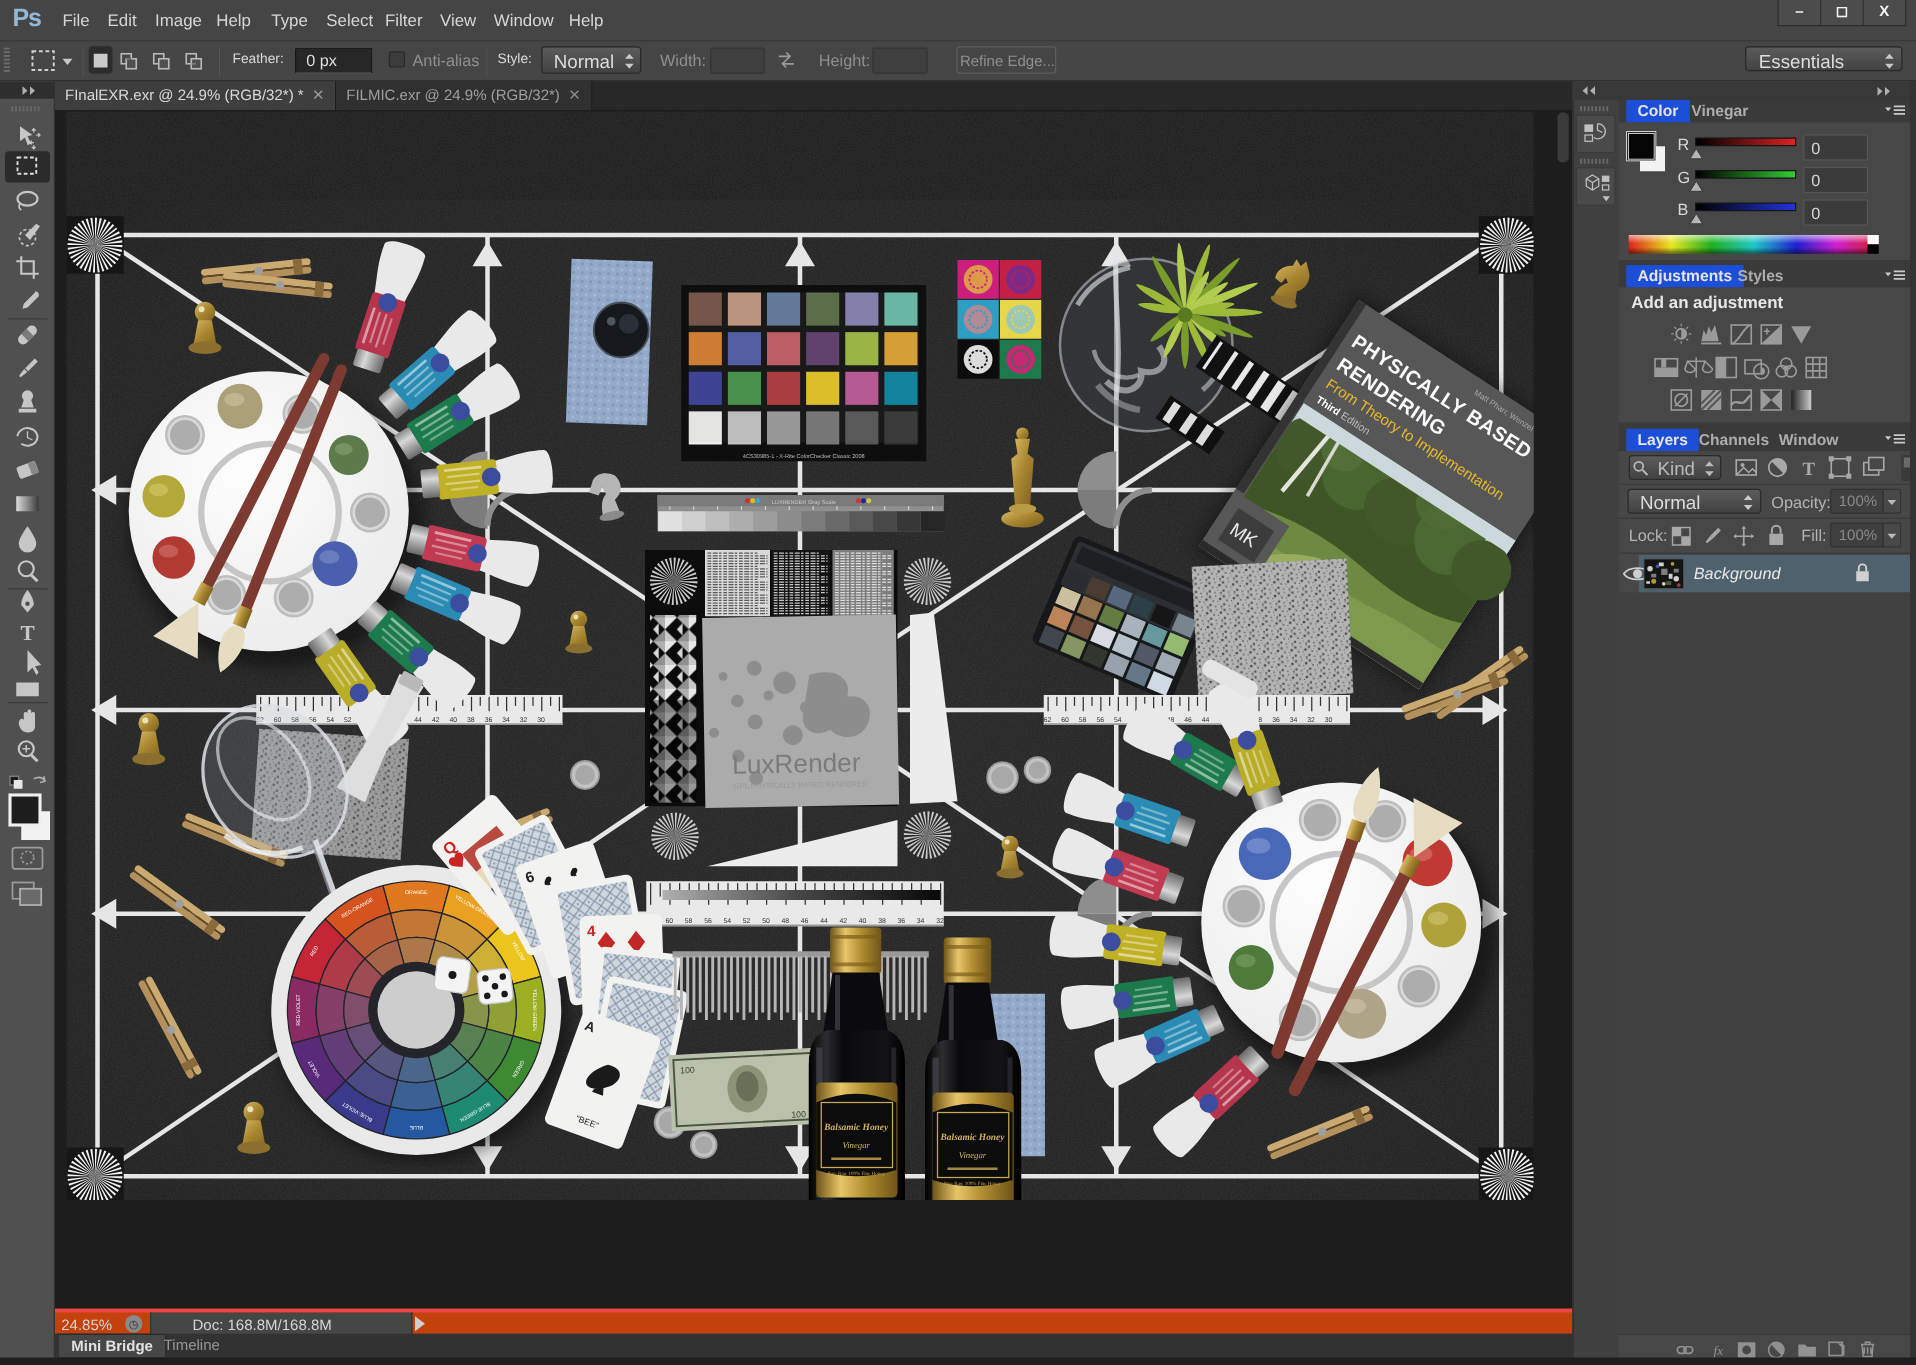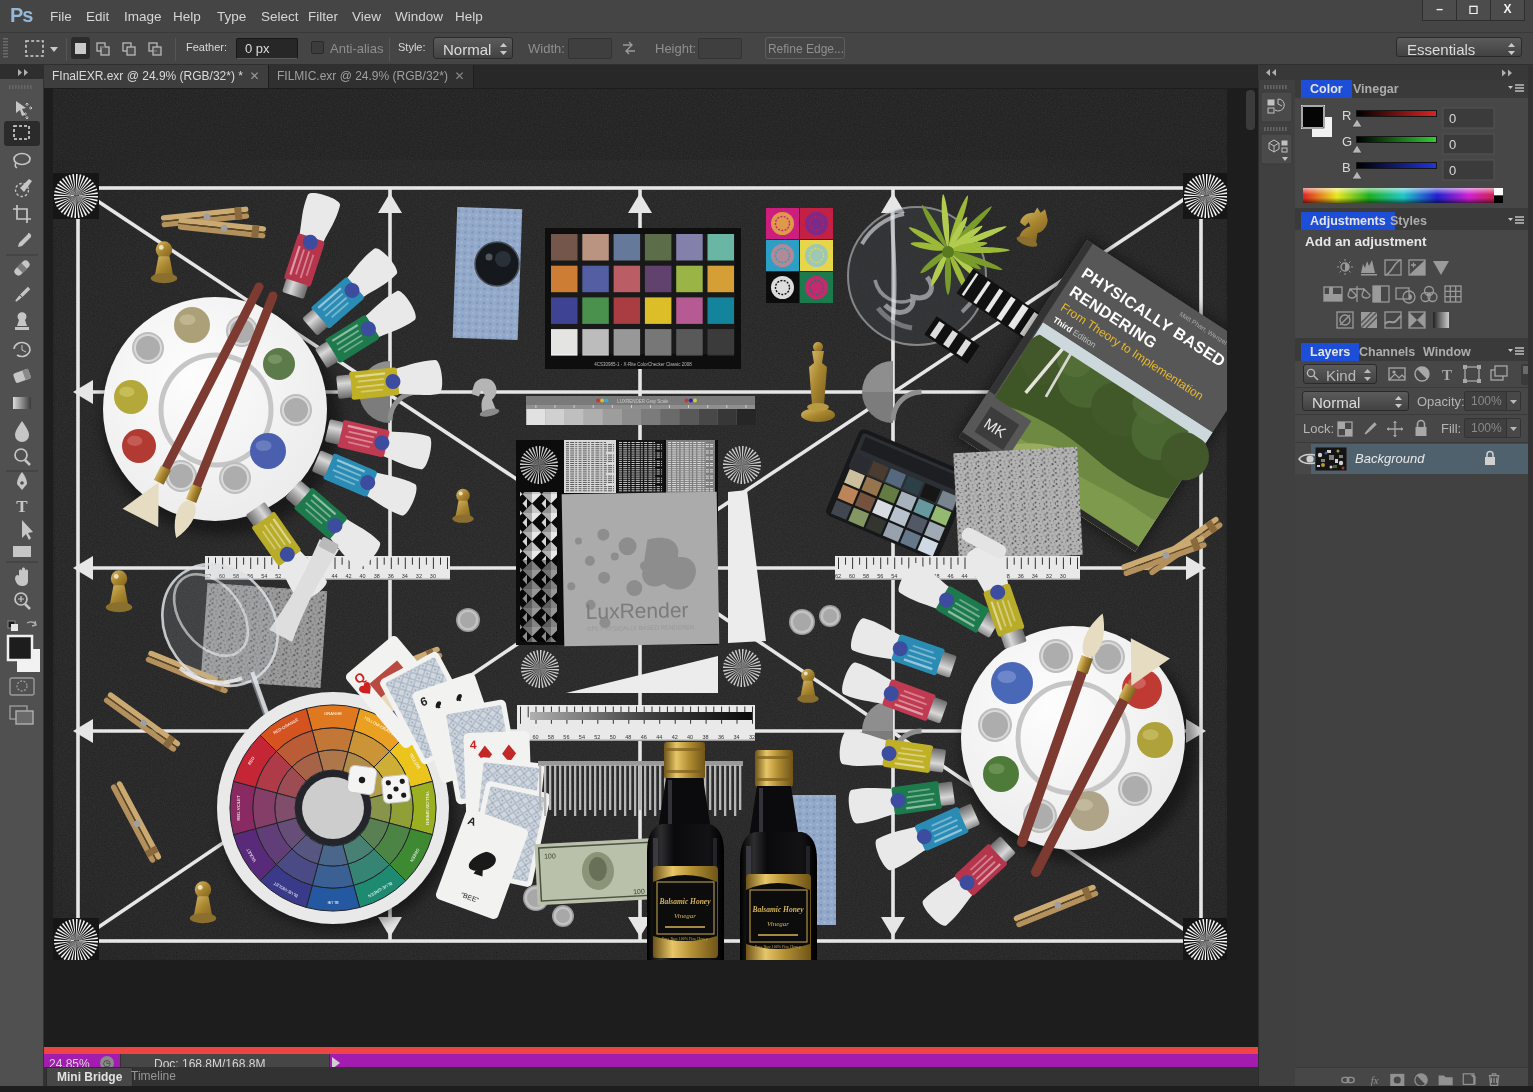--- a/index.html
+++ b/index.html
@@ -14,21 +14,21 @@
 #winbtns div:last-child{border-right:0}
 #optbar{left:0;top:34px;width:1533px;height:31px;background:#454545;border-bottom:1px solid #2f2f2f}
 .obox{position:absolute;background:#272727;border:1px solid #171717;border-bottom-color:#5a5a5a;border-radius:2px}
 .dbox{position:absolute;background:#3f3f3f;border:1px solid #333;border-radius:2px}
 .combo{position:absolute;background:linear-gradient(#5b5b5b,#424242);border:1px solid #2a2a2a;border-radius:3px;color:#dcdcdc;font-size:15px}
 .vsep{position:absolute;top:38px;width:1px;height:23px;background:#393939;border-right:1px solid #555}
 #toolbar{left:0;top:65px;width:44px;height:1022px;background:#505050;border-right:1px solid #333}
 #tabbar{left:44px;top:65px;width:1214px;height:23px;background:#282828}
 .dtab{position:absolute;top:0;height:23px;font-size:12px;color:#c7c7c7;padding:4px 8px 0 8px;border-right:1px solid #1d1d1d;white-space:nowrap}
 #paste{left:44px;top:88px;width:1214px;height:959px;background:#1d1d1d}
-#statusbar{left:44px;top:1047px;width:1214px;height:20px;background:#a21caf;border-top:7px solid #ef4444;color:#d6d6d6;font-size:12px}
+#statusbar{left:44px;top:1047px;width:1214px;height:20px;background:#c2410c;border-top:3px solid #ef4444;color:#d6d6d6;font-size:12px}
 #btabs{left:44px;top:1067px;width:1214px;height:19px;background:#323232}
 #bstrip{left:44px;top:1086px;width:1214px;height:6px;background:#282828}
 #pstrip{left:1258px;top:65px;width:37px;height:1027px;background:#404040;border-left:1px solid #2d2d2d}
 #panels{left:1295px;top:65px;width:238px;height:1027px;background:#454545}
 .phead{position:absolute;left:0;width:238px;height:18px;background:#3a3a3a}
 .ptab{position:absolute;top:0;height:18px;font-size:12.5px;padding:2px 9px 0 9px;color:#adadad;font-weight:bold}
 .ptab.on{background:#1d4ed8;color:#e4e4e4}
 .pbody{position:absolute;left:0;width:238px;background:#474747}
 .flyout{position:absolute;right:7px;top:4px;width:16px;height:11px}
 </style></head><body>

